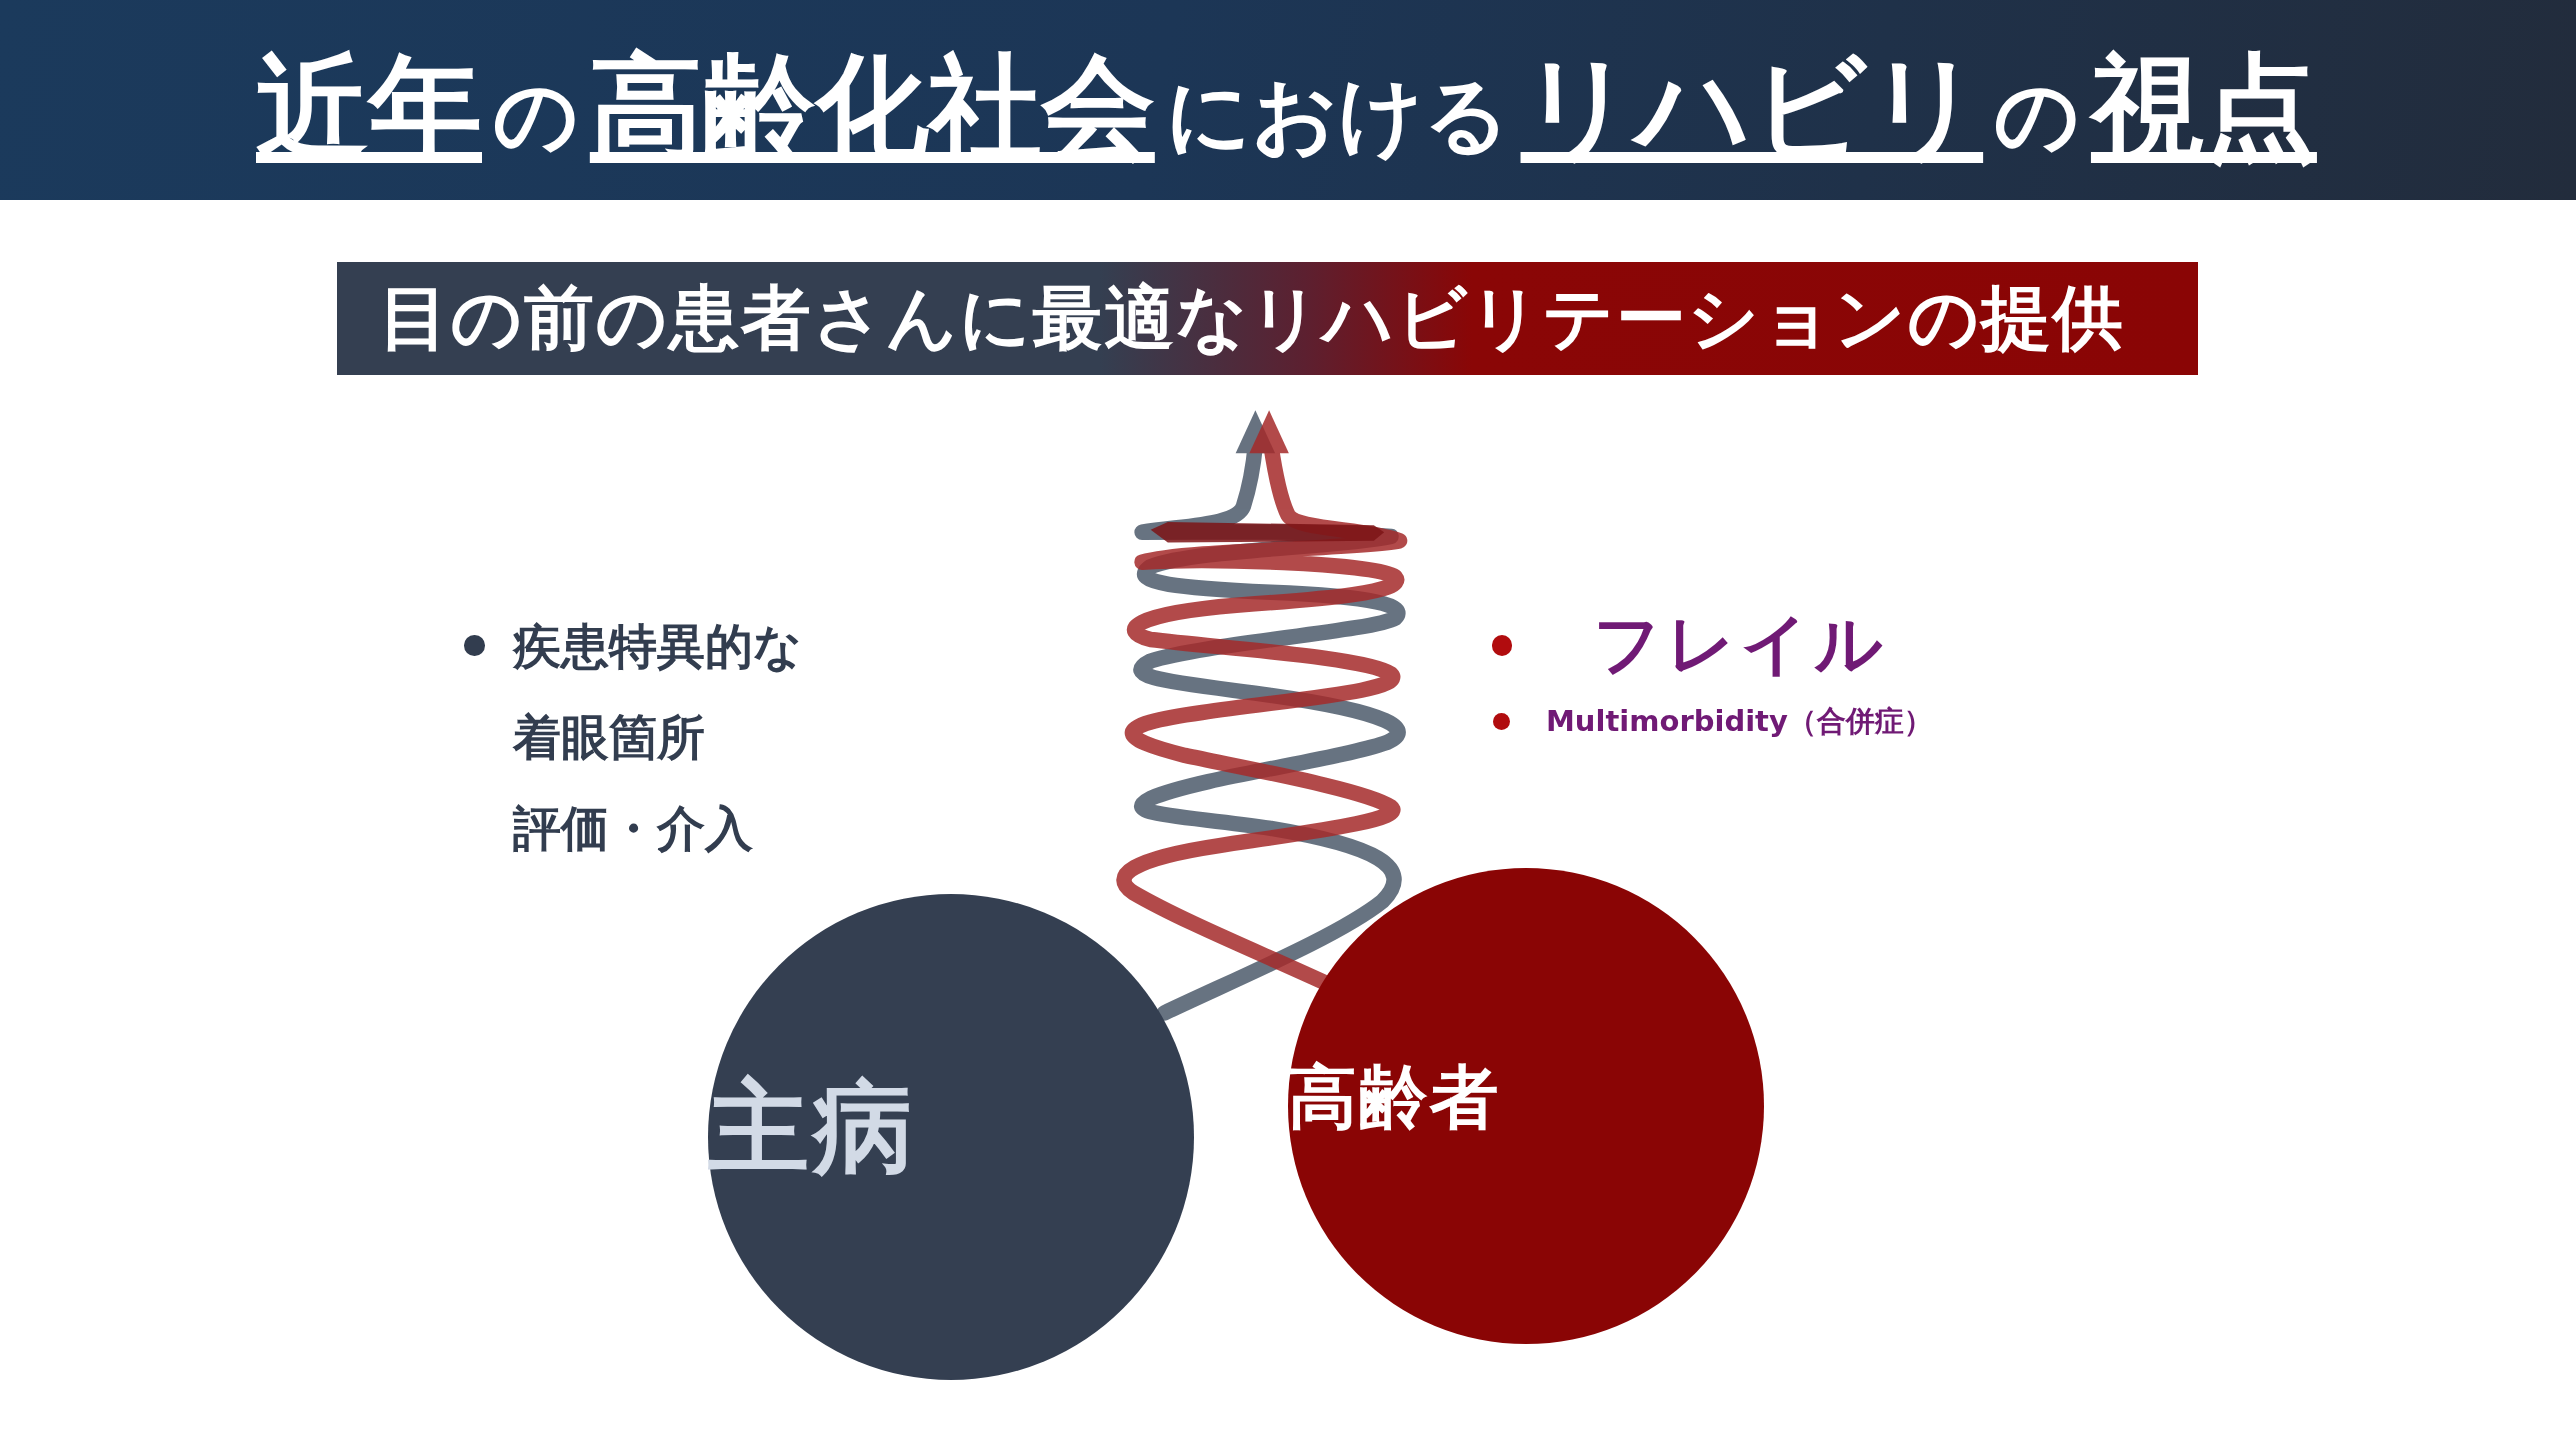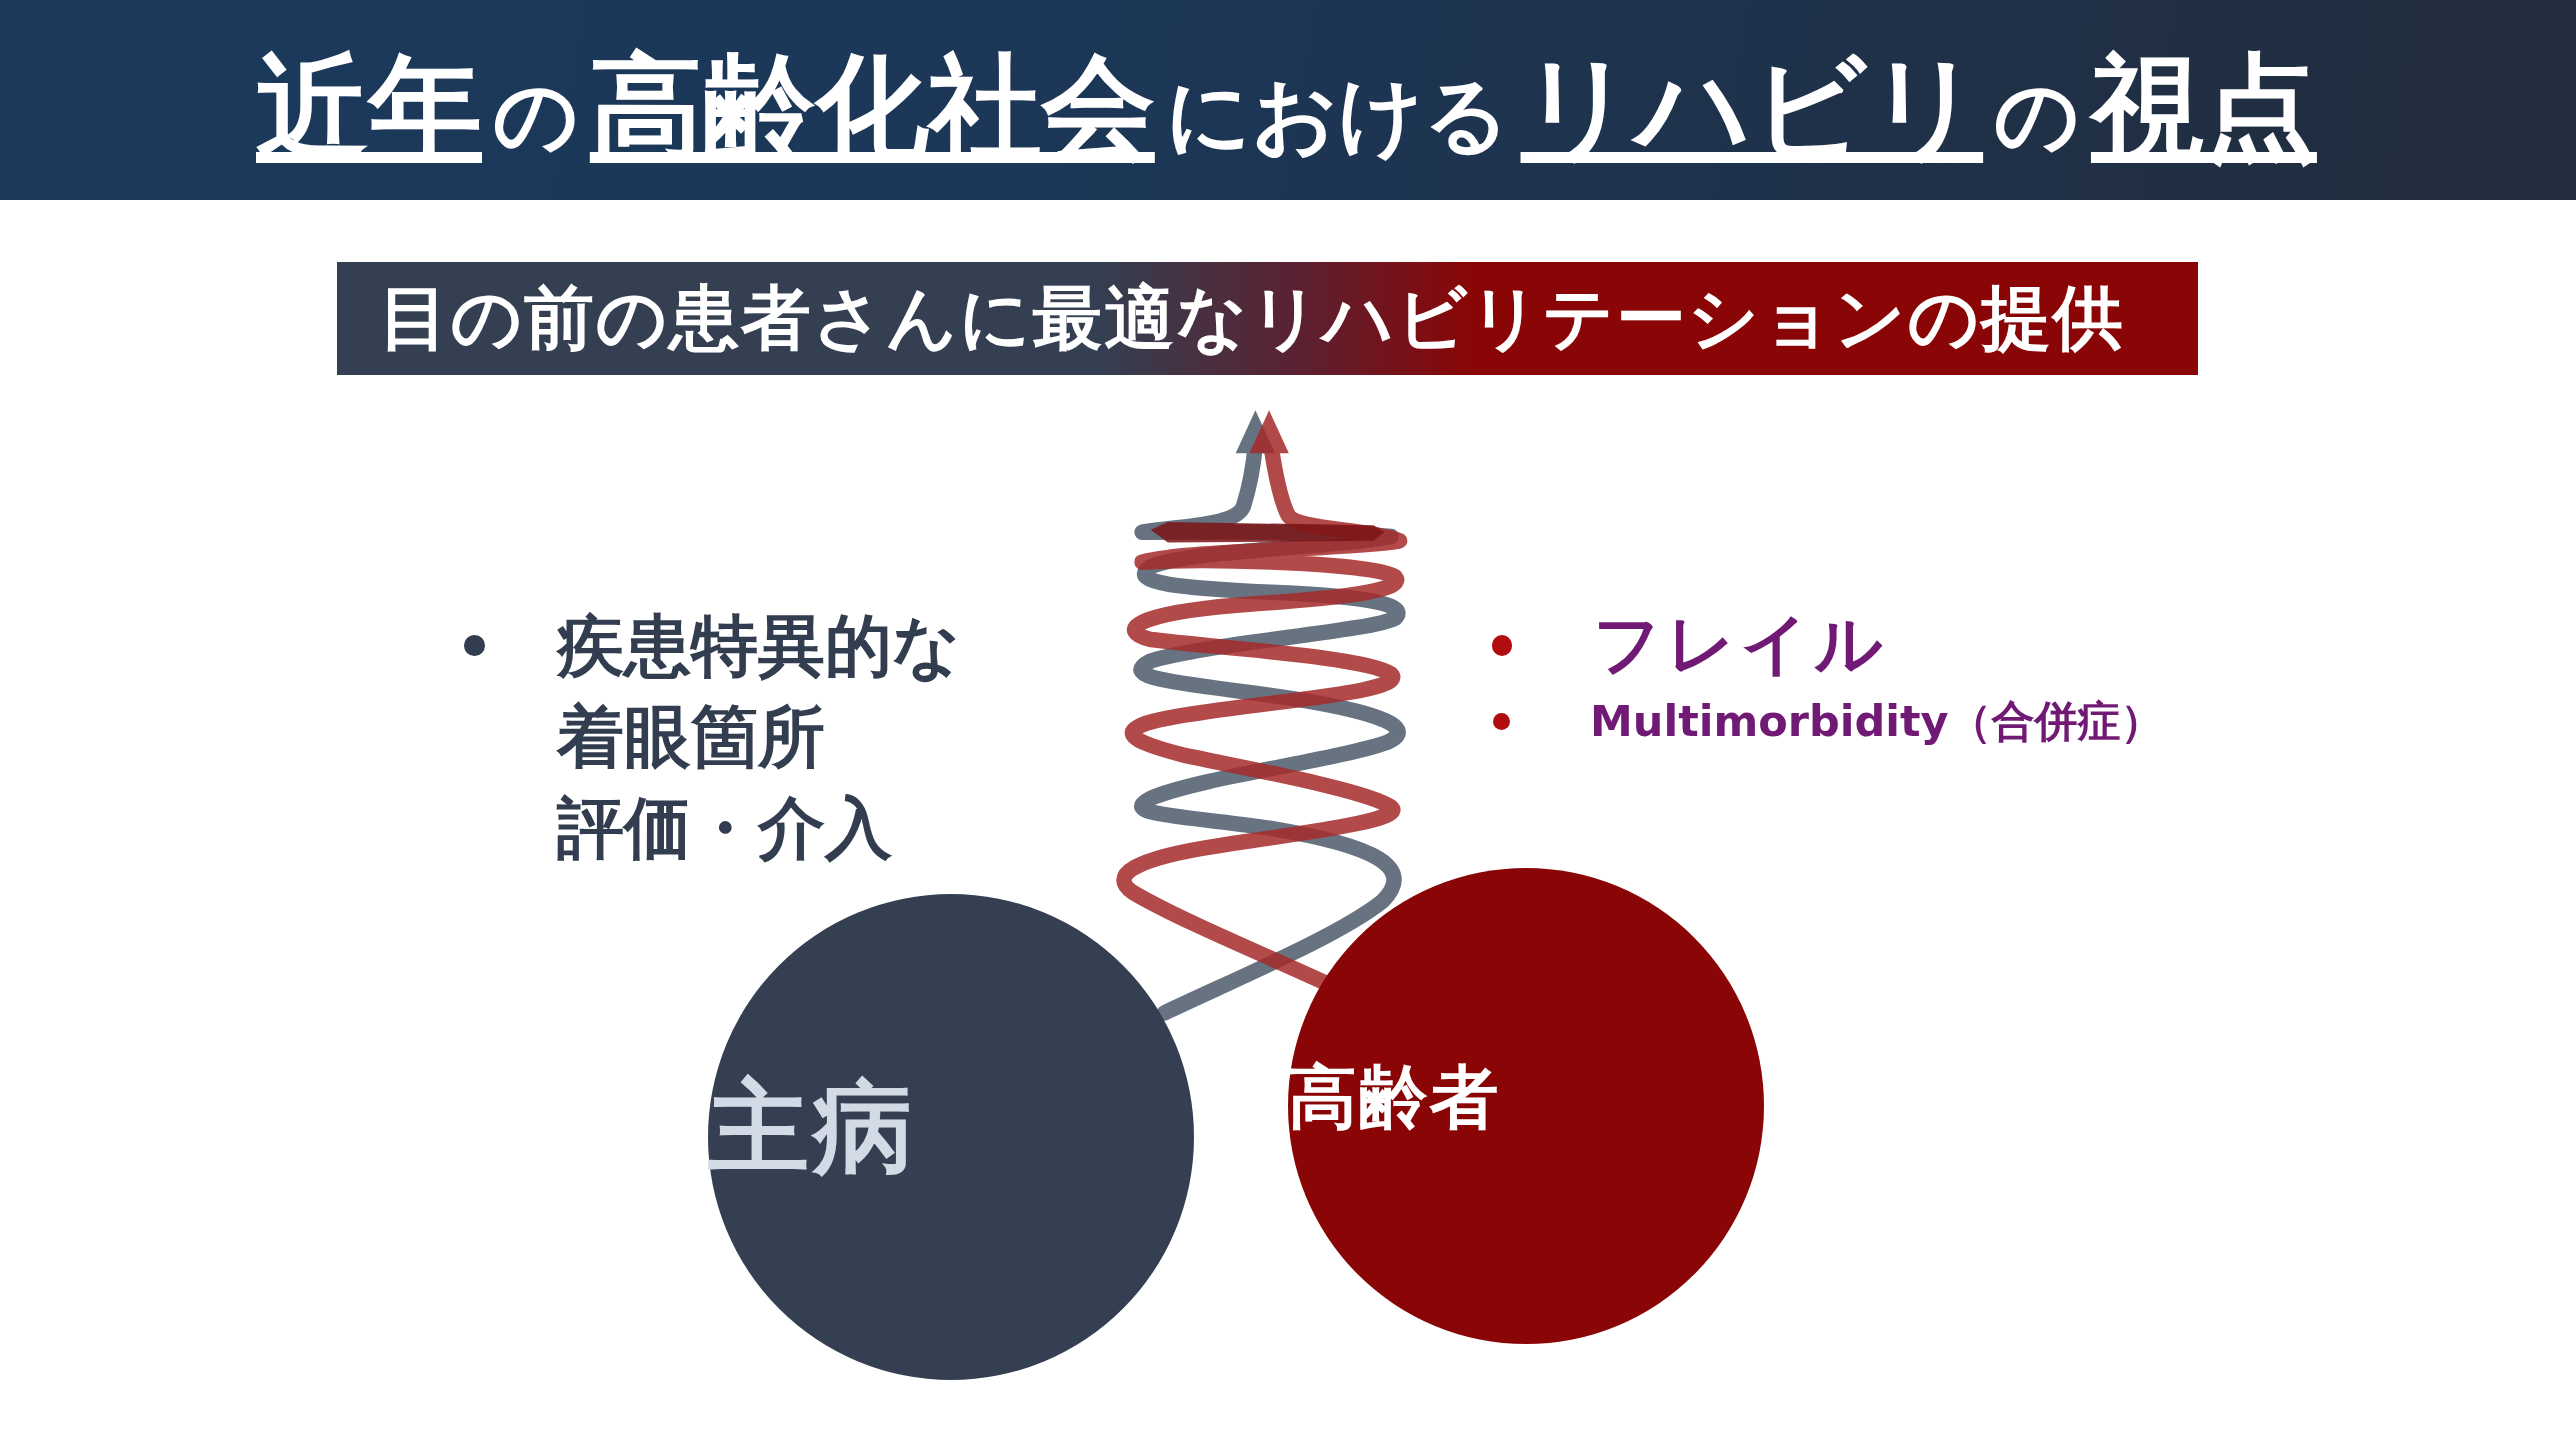--- a/index.html
+++ b/index.html
@@ -28,33 +28,33 @@
     color:#ffffff; font-weight:bold; font-size:70px; letter-spacing:1.7px;
     padding-left:42px; white-space:nowrap;
   }
   .list { position:absolute; margin:0; padding:0; list-style:none; }
   .list li { position:relative; }
   .bullet {
     position:absolute; border-radius:50%;
   }
   .left-list { left:464px; top:601px; color:#323d4f; }
   .left-list .item-text {
-    display:block; margin-left:93px; font-weight:bold; font-size:67px; line-height:91px;
+    display:block; margin-left:49px; font-weight:bold; font-size:48px; line-height:91px;
   }
   .left-list .bullet { width:20.6px; height:20.6px; left:0; top:34px; background:#323d4f; }
   .right-list { left:1490px; top:601px; color:#701a75; }
   .right-list .bullet { background:#b10c0e; }
   .right-list .item-1 { height:86px; }
   .right-list .item-1 .bullet { width:20.6px; height:20.6px; left:1.7px; top:34px; }
   .right-list .item-1 .item-text {
     display:block; margin-left:103px; font-weight:bold; font-size:67px; line-height:86px; letter-spacing:5.2px;
   }
   .right-list .item-2 .bullet { width:17px; height:17px; left:2.6px; top:26px; }
   .right-list .item-2 .item-text {
-    display:block; margin-left:100px; font-weight:bold; font-size:43px; line-height:69px;
+    display:block; margin-left:56px; font-weight:bold; font-size:29px; line-height:69px;
   }
   .helix { position:absolute; left:0; top:0; width:2576px; height:1449px; pointer-events:none; }
   .circle {
     position:absolute; border-radius:50%;
     display:flex; align-items:center; justify-content:flex-start;
     font-weight:bold;
   }
   .circle-left {
     left:708px; top:894px; width:486px; height:486px; background:#343f51; color:#d2dae6;
     font-size:101px; letter-spacing:3.4px;

